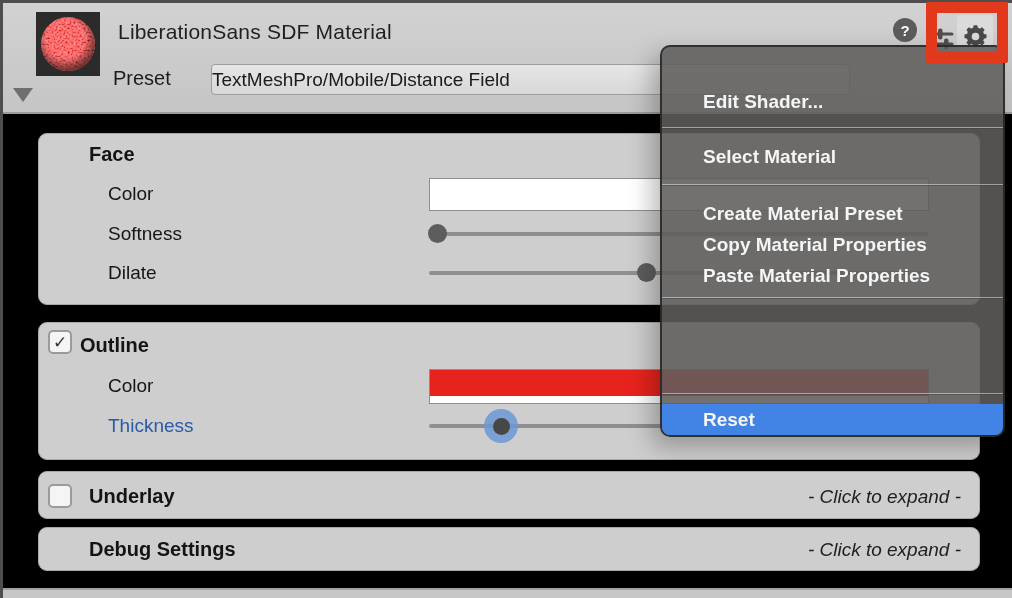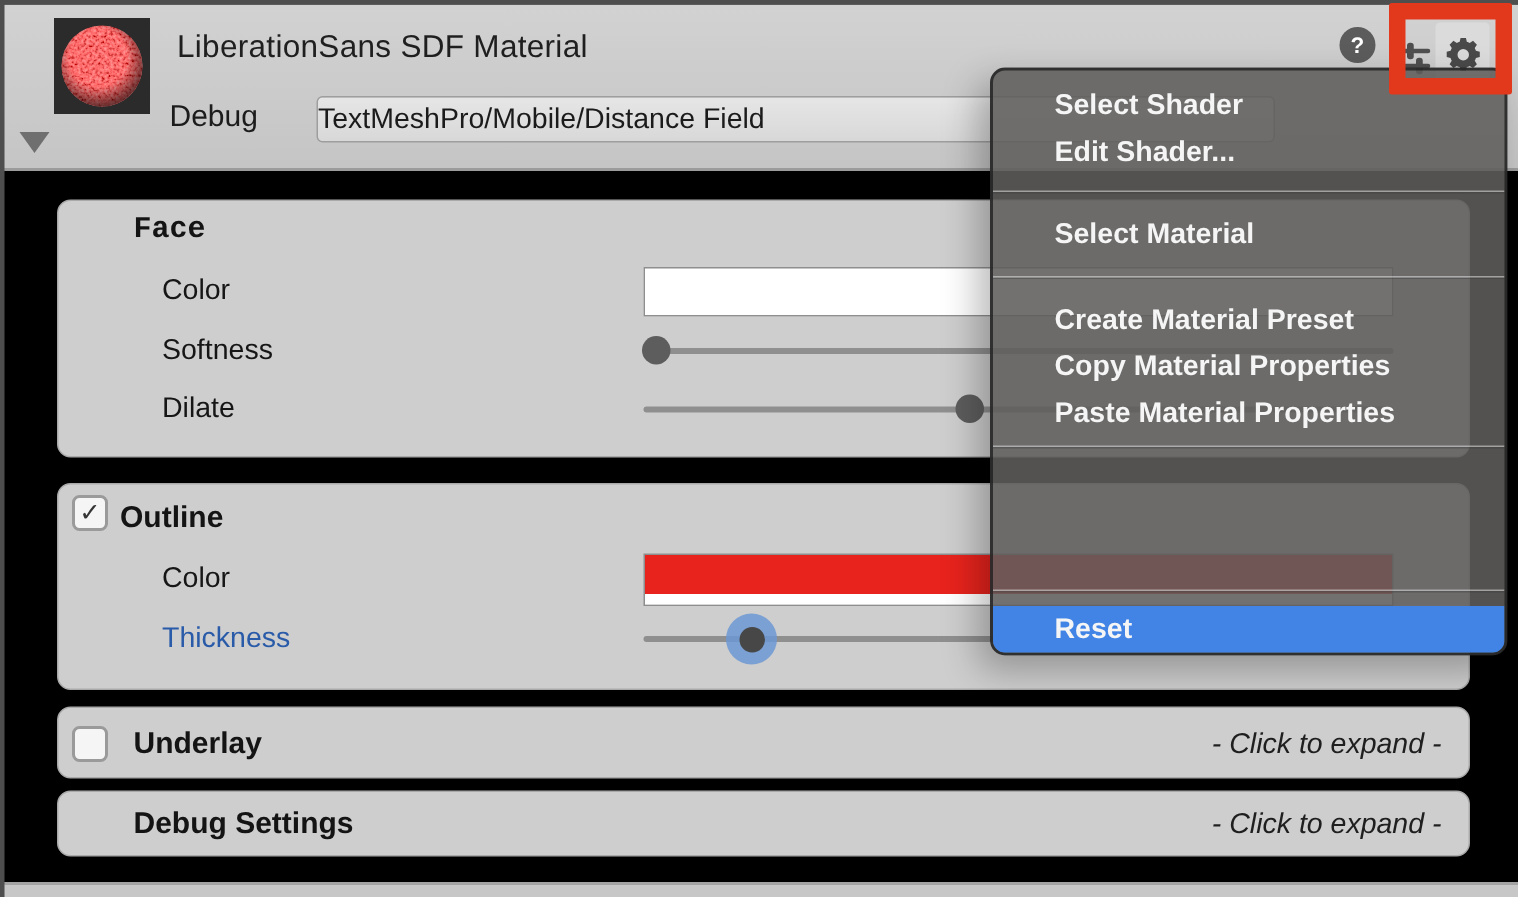--- a/index.html
+++ b/index.html
@@ -95,21 +95,21 @@
           <stop offset="100%" stop-color="rgba(20,8,8,0.75)"></stop>
         </radialGradient>
       </defs>
       <rect width="64" height="64" fill="#2b2b2b"></rect>
       <g clip-path="url(#ball)">
         <rect width="64" height="64" filter="url(#nz)"></rect>
         <circle cx="32" cy="32" r="27" fill="url(#shade)"></circle>
       </g>
     </svg>
     <div class="title">LiberationSans SDF Material</div>
-    <div class="shader-label">Debug</div>
+    <div class="shader-label">Preset</div>
     <div class="shader-dd">
       <span>TextMeshPro/Mobile/Distance Field</span>
     </div>
     <div class="help">
       <span>?</span>
     </div>
     <div class="preset-btn">
       <svg width="24" height="26" viewBox="0 0 24 26">
         <g stroke="#4f4f4f" stroke-width="3" stroke-linecap="round">
           <line x1="3" y1="8" x2="21" y2="8"></line>
@@ -121,21 +121,21 @@
     </div>
     <div class="gear-btn">
       <svg width="27" height="27" viewBox="0 0 24 24">
         <path fill="#4a4a4a" fill-rule="evenodd" d="M13.6 2h-3.2l-.5 2.3c-.6.15-1.2.4-1.7.7L6.2 3.7 3.9 6l1.3 2c-.3.55-.55 1.1-.7 1.7L2.2 10.2v3.2l2.3.5c.15.6.4 1.2.7 1.7l-1.3 2 2.3 2.3 2-1.3c.5.3 1.1.55 1.7.7l.5 2.3h3.2l.5-2.3c.6-.15 1.2-.4 1.7-.7l2 1.3 2.3-2.3-1.3-2c.3-.5.55-1.1.7-1.7l2.3-.5v-3.2l-2.3-.5c-.15-.6-.4-1.15-.7-1.7l1.3-2-2.3-2.3-2 1.3c-.5-.3-1.1-.55-1.7-.7L13.6 2zM12 8.6a3.4 3.4 0 1 1 0 6.8 3.4 3.4 0 0 1 0-6.8z"></path>
       </svg>
     </div>
     <div class="foldout"></div>
   </div>
 
   <div class="panel face">
-    <div class="sec-title" style="left:50px;top:8px;font-family:Liberation Mono, monospace;">Face</div>
+    <div class="sec-title" style="left:50px;top:8px;">Face</div>
     <div class="row-label" style="left:69px;top:47px;">Color</div>
     <div class="swatch swatch-face"></div>
     <div class="row-label" style="left:69px;top:87px;">Softness</div>
     <div class="track" style="top:98px;"></div>
     <div class="thumb-dot" style="left:389px;top:90px;"></div>
     <div class="row-label" style="left:69px;top:126px;">Dilate</div>
     <div class="track" style="top:137px;"></div>
     <div class="thumb-dot" style="left:598px;top:129px;"></div>
   </div>
 
@@ -164,21 +164,20 @@
 
   <div class="panel debug">
     <div class="sec-title" style="left:50px;top:9px;">Debug Settings</div>
     <div class="hint" style="top:10px;">- Click to expand -</div>
   </div>
 
   <div class="bottom-sep"></div>
   <div class="bottom-strip"></div>
 
   <div class="menu">
-    <div class="mi" style="top:8px;">Select Shader</div>
     <div class="mi" style="top:39px;">Edit Shader...</div>
     <div class="msep" style="top:80px;"></div>
     <div class="mi" style="top:94px;">Select Material</div>
     <div class="msep" style="top:137px;"></div>
     <div class="mi" style="top:151px;">Create Material Preset</div>
     <div class="mi" style="top:182px;">Copy Material Properties</div>
     <div class="mi" style="top:213px;">Paste Material Properties</div>
     <div class="msep" style="top:250px;"></div>
     <div class="msep" style="top:346px;"></div>
     <div class="reset-row">

